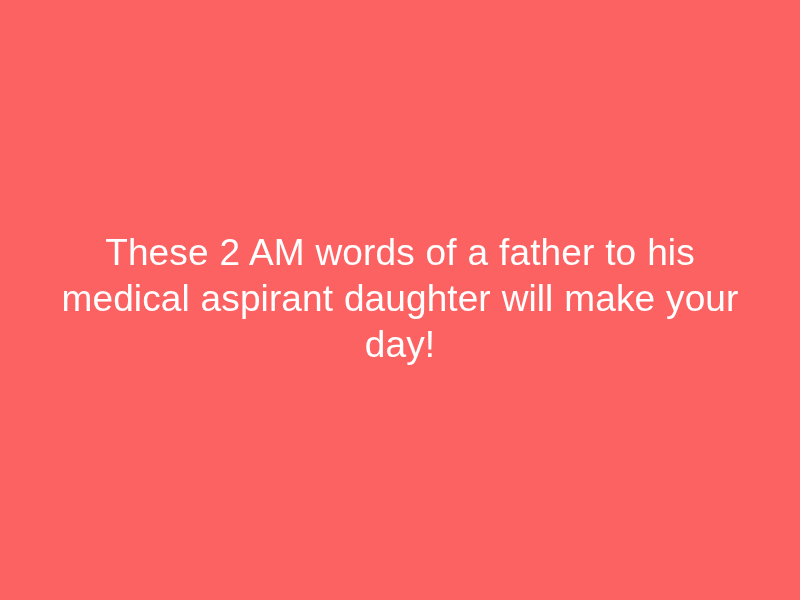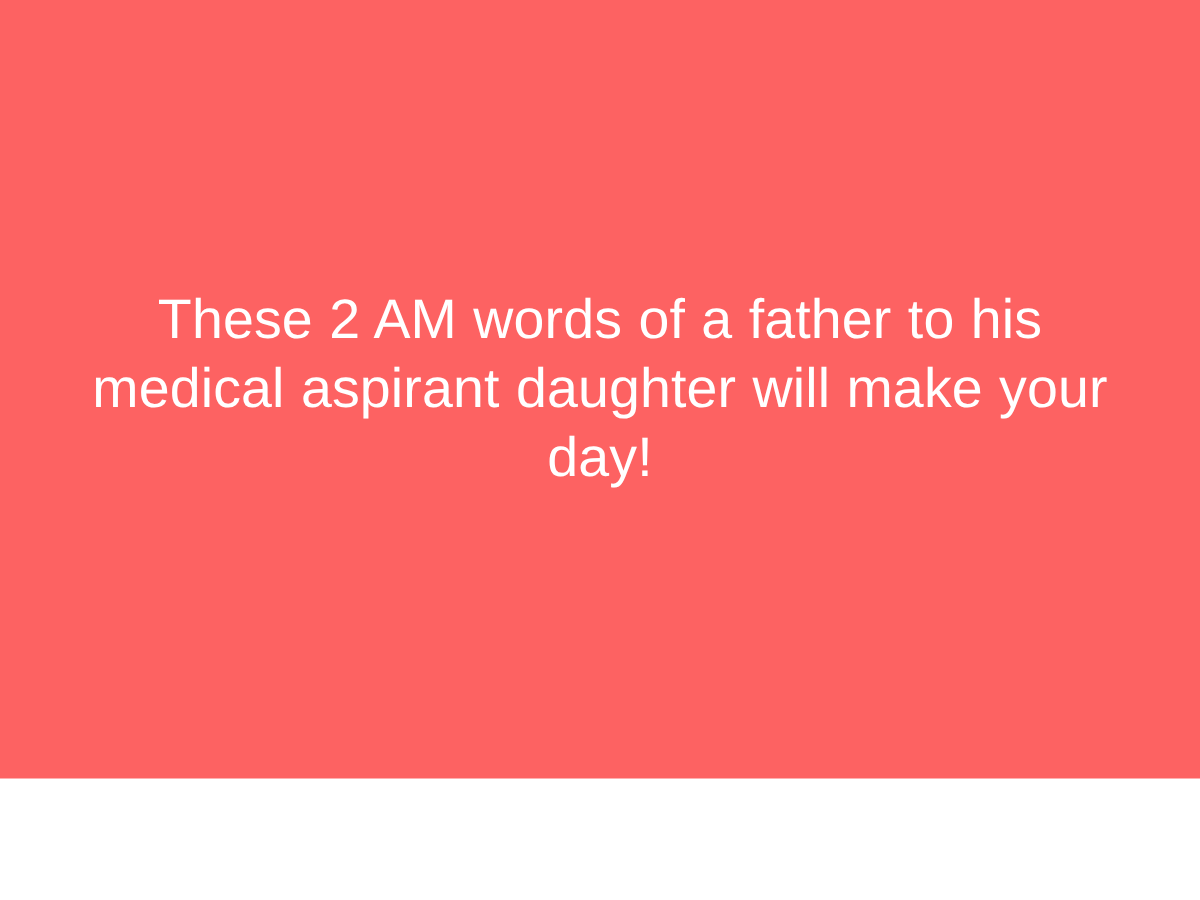--- a/index.html
+++ b/index.html
@@ -13,21 +13,21 @@
     height: 600px;
     overflow: hidden;
     font-family: "Liberation Sans", sans-serif;
   }
 
   
   .headline-card {
     position: relative;
     box-sizing: border-box;
     width: 800px;
-    height: 519px;
+    height: 600px;
     background-color: #fd6262;
     display: flex;
     align-items: center;
     justify-content: center;
   }
 
   
   .headline-block {
     width: 700px;
     margin: 0;

